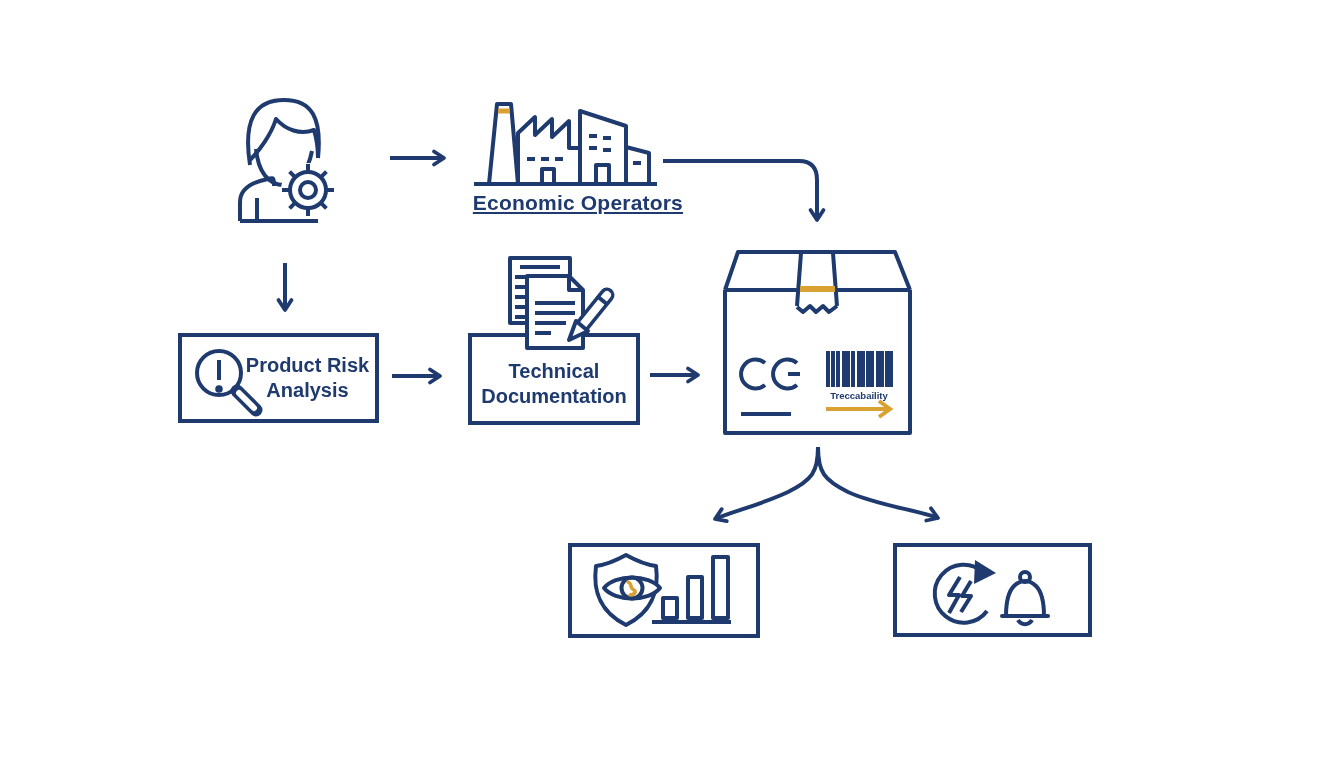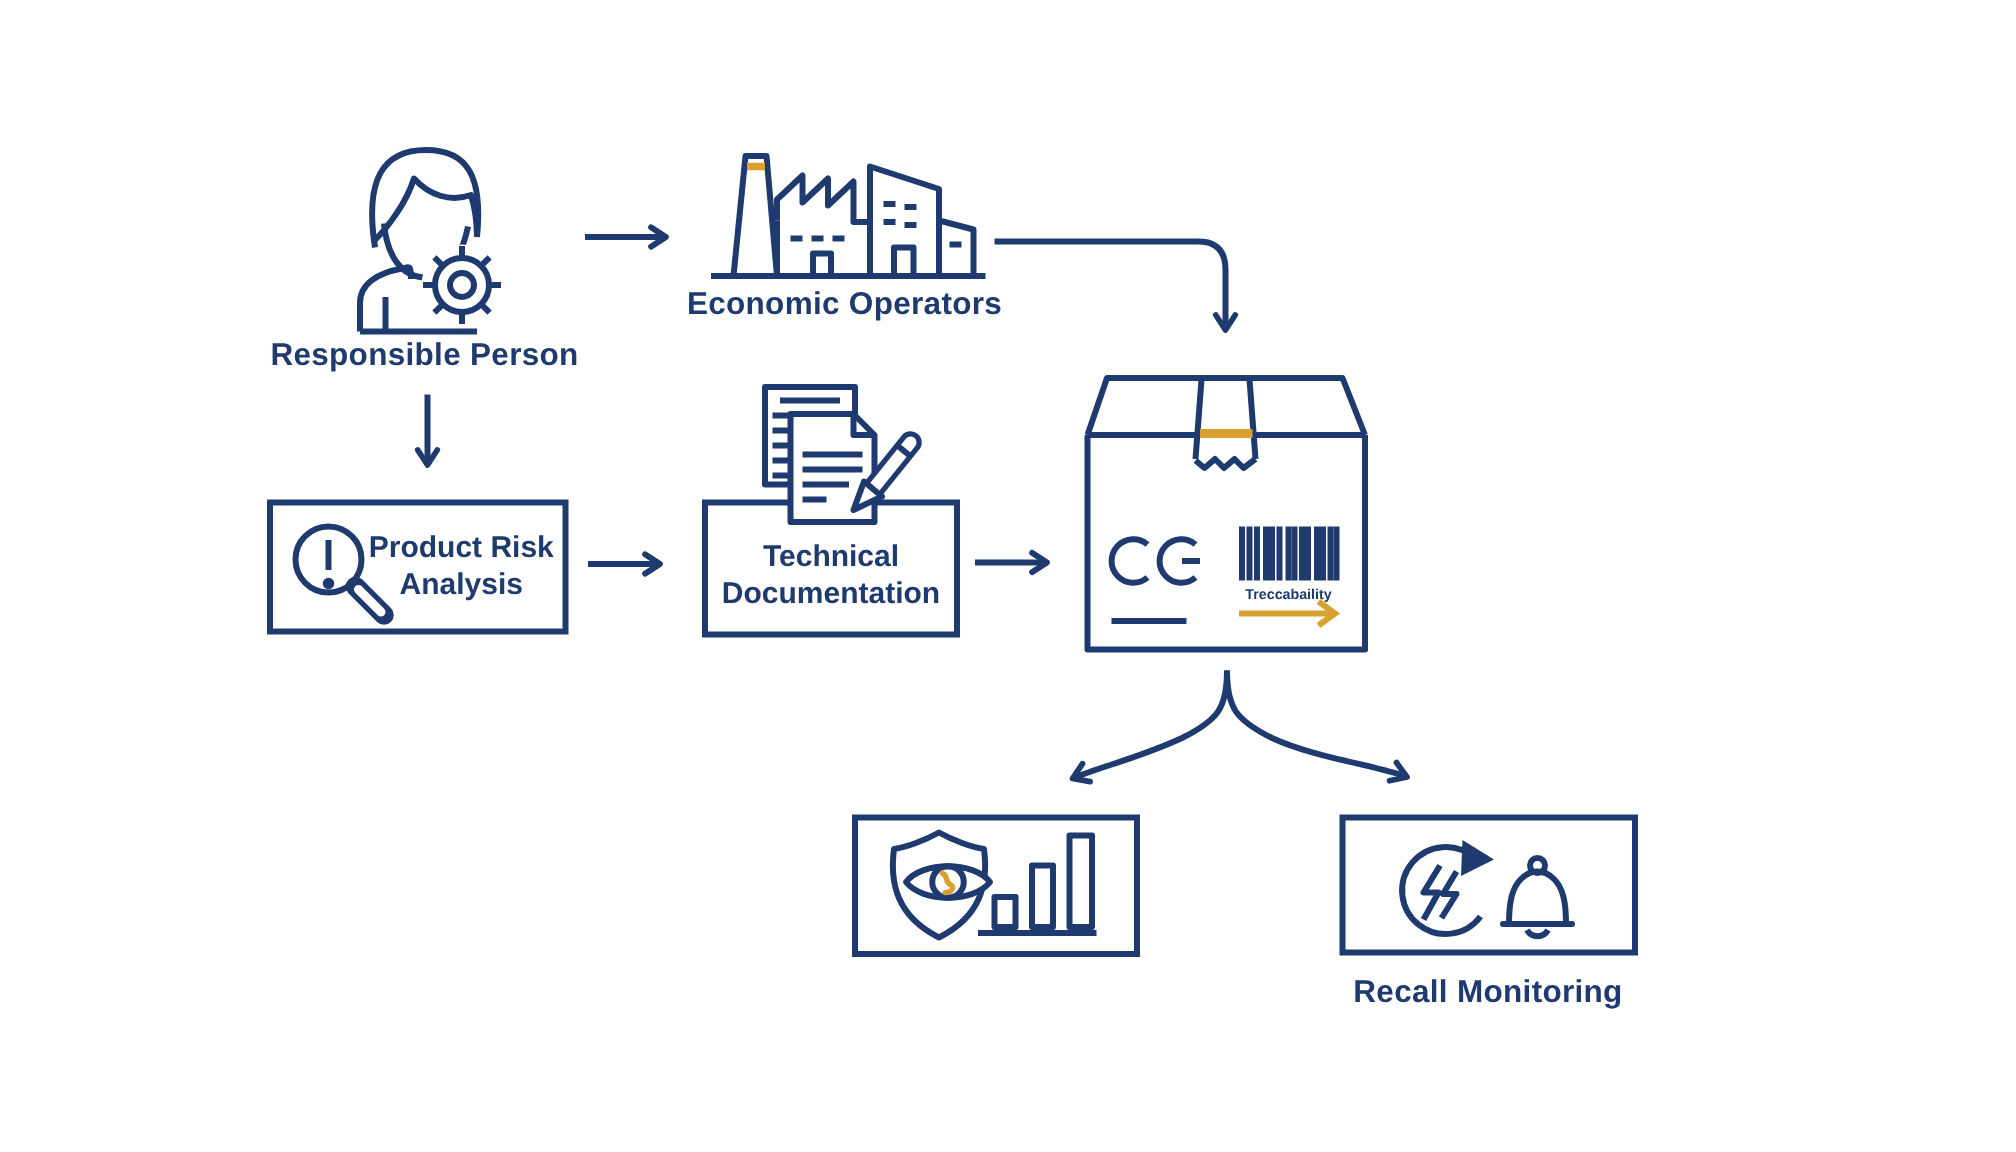--- a/index.html
+++ b/index.html
@@ -1,58 +1,56 @@
 <!DOCTYPE html>
 <html style="--primary: #1e3a6e; --accent: #d8a132; --background: #ffffff;"><head>
 <meta charset="utf-8">
 <style>
   :root { --primary:#1e3a6e; --accent:#d8a132; --background:#ffffff; }
   html,body{margin:0;padding:0;background:#f4f4f4;}
   .canvas{position:relative;width:1344px;height:768px;background:var(--background);
           font-family:"Liberation Sans",sans-serif;overflow:hidden;}
   .lbl{position:absolute;color:var(--primary);font-weight:700;font-size:21px;
-       text-align:center;letter-spacing:.2px;}
+       text-align:right;letter-spacing:.2px;text-decoration:underline;}
   .node-box{position:absolute;border:4px solid var(--primary);box-sizing:border-box;
             display:flex;align-items:center;justify-content:center;background:transparent;}
   .node-text{color:var(--primary);font-weight:700;font-size:20px;line-height:25px;text-align:center;}
   svg.layer{position:absolute;left:0;top:0;width:1344px;height:768px;pointer-events:none;}
   svg .p  {stroke:var(--primary);fill:none;stroke-width:4;stroke-linejoin:round;}
   svg .pw {stroke:var(--primary);fill:#fff;stroke-width:4;stroke-linejoin:round;}
   svg .fp {fill:var(--primary);stroke:none;}
   svg .ac {stroke:var(--accent);fill:none;}
   svg .wh {stroke:#fff;fill:none;}
   svg text{font-family:"Liberation Sans",sans-serif;fill:var(--primary);}
 </style>
 </head>
 <body>
 
 <div class="canvas">
 
-  <div class="lbl" style="left:163px;top:225px;width:240px;">Responsible Person</div>
 
   <div class="lbl" style="left:443px;top:191px;width:240px;">Economic Operators</div>
 
   <div class="node-box" style="left:468px;top:333px;width:172px;height:92px;padding-top:10px;">
     <div class="node-text">
       <div>Technical</div>
       <div>Documentation</div>
     </div>
   </div>
 
   <div class="node-box" style="left:178px;top:333px;width:201px;height:90px;">
     <div class="node-text" style="flex:1;margin-left:58px;">
       <div>Product Risk</div>
       <div>Analysis</div>
     </div>
   </div>
 
   <div class="node-box" style="left:568px;top:543px;width:192px;height:95px;"></div>
 
   <div class="node-box" style="left:893px;top:543px;width:199px;height:94px;"></div>
-  <div class="lbl" style="left:872px;top:650px;width:240px;">Recall Monitoring</div>
 
   <svg class="layer" viewBox="0 0 1344 768">
     <defs>
       <marker id="ah" markerUnits="userSpaceOnUse" markerWidth="22" markerHeight="22" refX="14" refY="10" orient="auto">
         <path d="M4 3.5 L14 10 L4 16.5" fill="none" stroke="#1e3a6e" stroke-width="3.8" stroke-linecap="round" stroke-linejoin="round"></path>
       </marker>
     </defs>
 
     <g>
       <path class="p" stroke-width="4.5" d="M250 165 C243 120 255 100 284 100 C312 100 322 118 318 158"></path>

